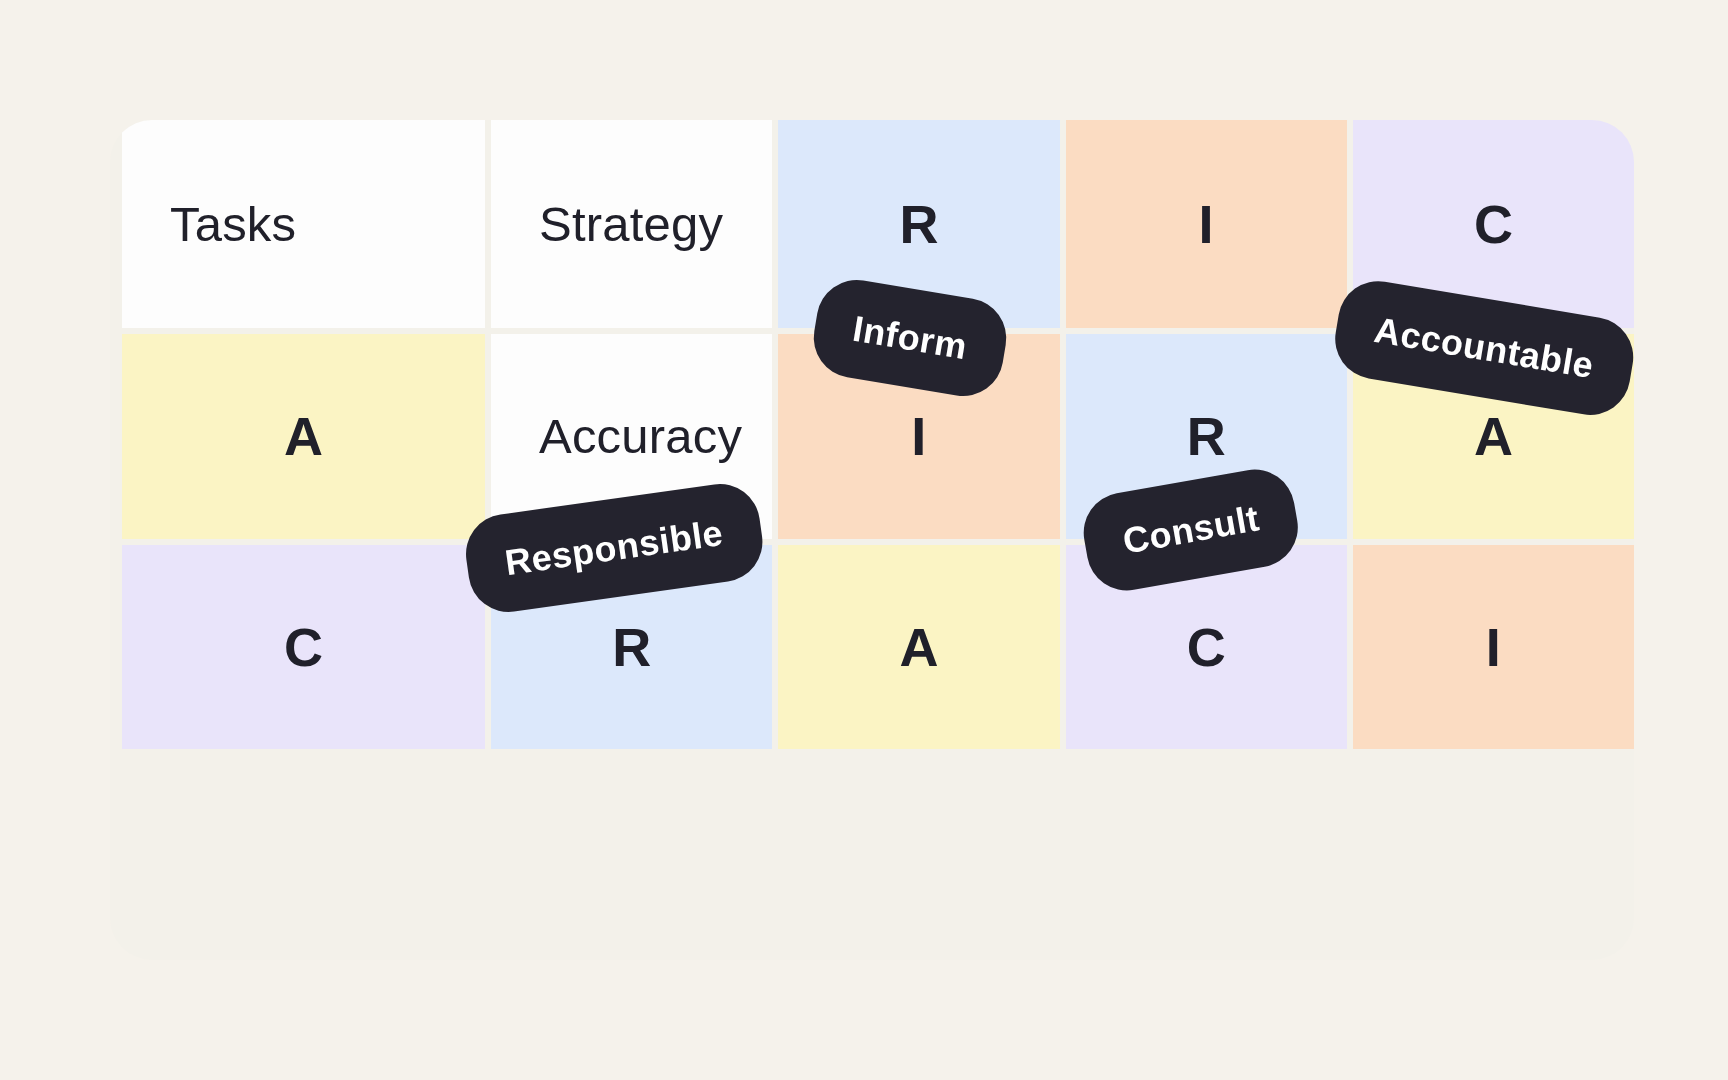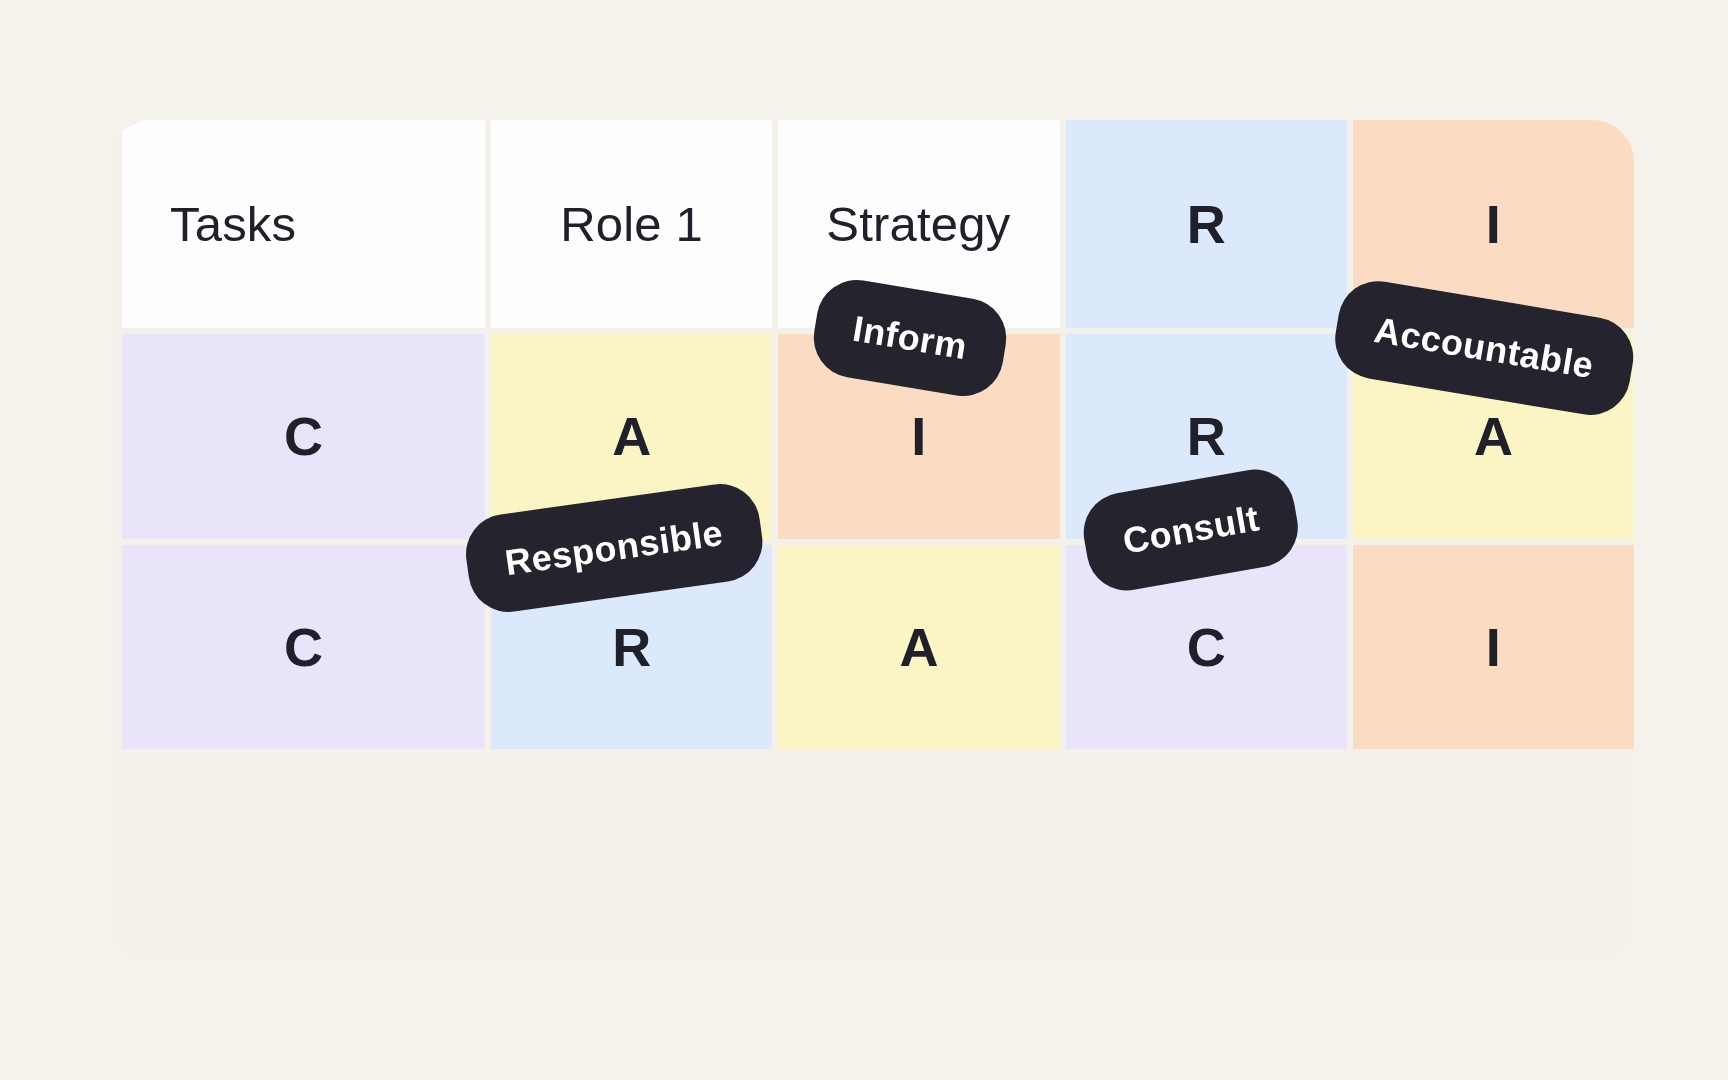--- a/index.html
+++ b/index.html
@@ -76,28 +76,28 @@
   .badge-consult     { left: 1191px; top: 530px; transform: translate(-50%,-50%) rotate(-10deg); }
 </style>
 </head>
 <body>
 
 <div class="stage">
 
   <div class="raci-table">
 
     <div class="cell header-cell left-align">Tasks</div>
-    <div class="cell header-cell">Role 1</div>
 
     <div class="cell task-cell left-align">Strategy</div>
     <div class="cell letter-cell" data-color="blue">R</div>
     <div class="cell letter-cell" data-color="orange">I</div>
     <div class="cell letter-cell" data-color="purple">C</div>
     <div class="cell letter-cell" data-color="yellow">A</div>
 
+    <div class="cell task-cell left-align">Accuracy</div>
     <div class="cell letter-cell" data-color="orange">I</div>
     <div class="cell letter-cell" data-color="blue">R</div>
     <div class="cell letter-cell" data-color="yellow">A</div>
     <div class="cell letter-cell" data-color="purple">C</div>
 
     <div class="cell letter-cell" data-color="blue">R</div>
     <div class="cell letter-cell" data-color="yellow">A</div>
     <div class="cell letter-cell" data-color="purple">C</div>
     <div class="cell letter-cell" data-color="orange">I</div>
   </div>

